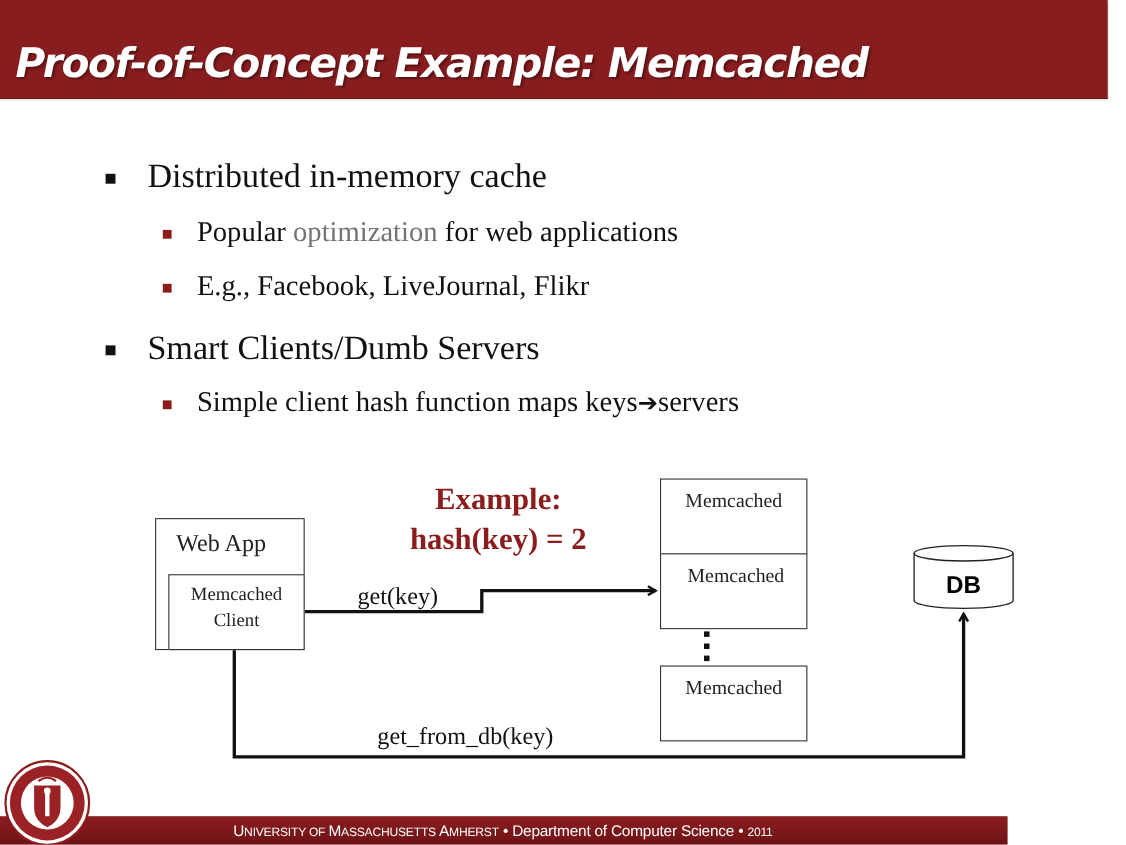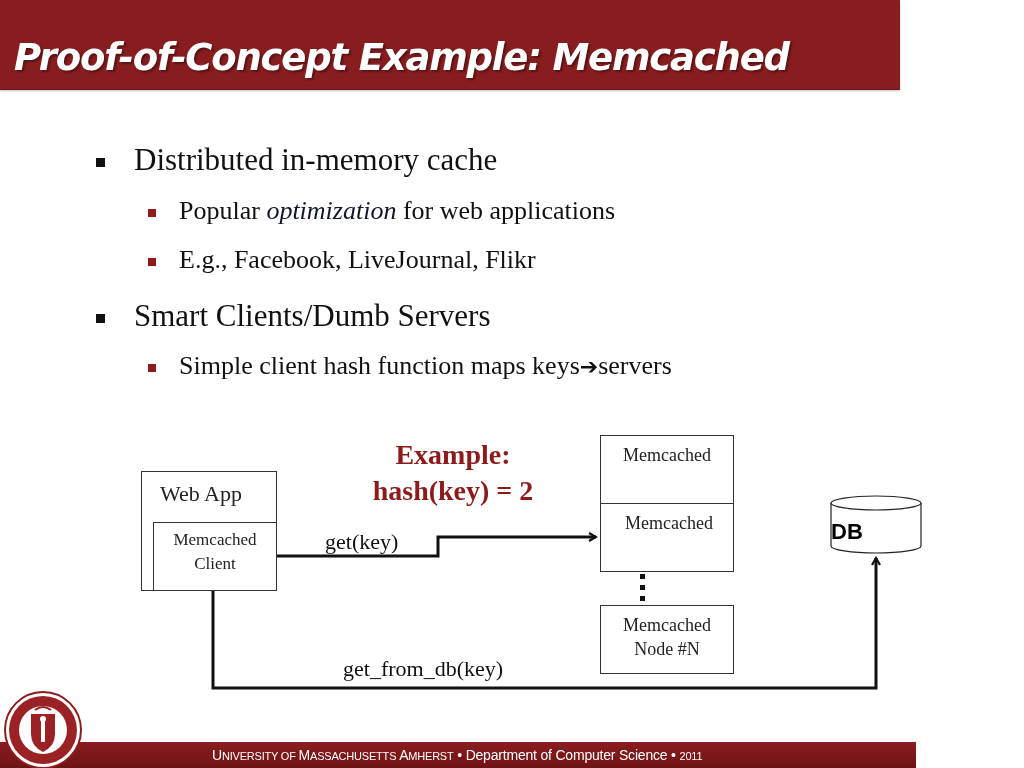--- a/index.html
+++ b/index.html
@@ -1,55 +1,55 @@
 <!DOCTYPE html>
 <html><head>
   <meta charset="utf-8">
   <style>
     * { margin: 0; padding: 0; box-sizing: border-box; }
     html, body { width: 1024px; height: 768px; overflow: hidden; background: #ffffff; }
     body { position: relative; font-family: "Liberation Serif", serif; color: #111; }
 
     .header {
-      position: absolute; left: 0; top: 0; width: 900px; height: 90px;
+      position: absolute; left: 0; top: 0; width: 1007px; height: 90px;
       background: #881d1f;
       border-bottom: 1px solid #6d1618;
       box-shadow: 0 1px 2px rgba(0,0,0,0.25);
     }
     .title {
       position: absolute; left: 14px; top: 36px;
       font-family: "DejaVu Sans", sans-serif; font-weight: bold; font-style: italic;
       font-size: 37px; letter-spacing: -1.2px; color: #ffffff;
       text-shadow: 2px 2px 2px rgba(0,0,0,0.35);
       white-space: nowrap;
     }
 
     .bullets { position: absolute; left: 0; top: 0; }
     .b1 { position: absolute; left: 96px; font-size: 31px; white-space: nowrap; }
     .b1 .sq { position: absolute; left: 0; top: 16px; width: 9px; height: 9px; background: #111; }
     .b1 .txt { position: absolute; left: 38px; top: 0; }
     .b2 { position: absolute; left: 148px; font-size: 26px; white-space: nowrap; }
     .b2 .sq { position: absolute; left: 0; top: 13px; width: 8px; height: 8px; background: #8c1c1c; }
     .b2 .txt { position: absolute; left: 31px; top: 0; }
-    .em-red { color: #0f172a; font-style: italic; }
+    .em-red { color: #737373; }
 
     .diagram { position: absolute; left: 0; top: 0; width: 1024px; height: 768px; }
 
     .box { position: absolute; border: 1px solid #333; background: #fff; }
     .box-label { position: absolute; font-size: 17px; text-align: center; line-height: 24px; color: #222; }
 
     .example-label {
       position: absolute; left: 330px; top: 437px; width: 246px;
       text-align: center; color: #8c1c1c; font-weight: bold; font-size: 28px; line-height: 36px;
     }
 
     .edge-label { position: absolute; font-size: 22px; color: #111; white-space: nowrap; }
 
     .db-label {
-      position: absolute; left: 831px; top: 519px; width: 90px; text-align: left;
+      position: absolute; left: 831px; top: 519px; width: 90px; text-align: center;
       font-family: "Liberation Sans", sans-serif; font-weight: bold; font-size: 22px; color: #000;
     }
 
     .footer {
       position: absolute; left: 0; top: 742px; width: 916px; height: 26px;
       background: linear-gradient(#8a1d1f, #6e1315);
     }
     .footer-text {
       position: absolute; left: 212px; top: 5px;
       font-family: "Liberation Sans", sans-serif; font-size: 14px; color: #ffffff; white-space: nowrap;
@@ -137,21 +137,20 @@
   </div>
 
   <div class="box" style="left:600px;top:503px;width:134px;height:69px;"></div>
   <div class="box-label" style="left:602px;top:511px;width:134px;font-size:18px;">
     <div>Memcached</div>
   </div>
 
   <div class="box" style="left:600px;top:605px;width:134px;height:69px;"></div>
   <div class="box-label" style="left:600px;top:613px;width:134px;font-size:18px;">
     <div>Memcached</div>
-    <div>Node #N</div>
   </div>
 
   <div class="db-label">DB</div>
 </div>
 
 <div class="footer">
   <div class="footer-text"><span class="cap">U</span><span class="sc">NIVERSITY OF </span><span class="cap">M</span><span class="sc">ASSACHUSETTS </span><span class="cap">A</span><span class="sc">MHERST</span><span style="white-space:pre;"> • </span><span>Department of Computer Science</span><span style="white-space:pre;"> • </span><span class="yr">2011</span></div>
 </div>
 
 <svg class="logo" viewBox="0 0 82 78">

